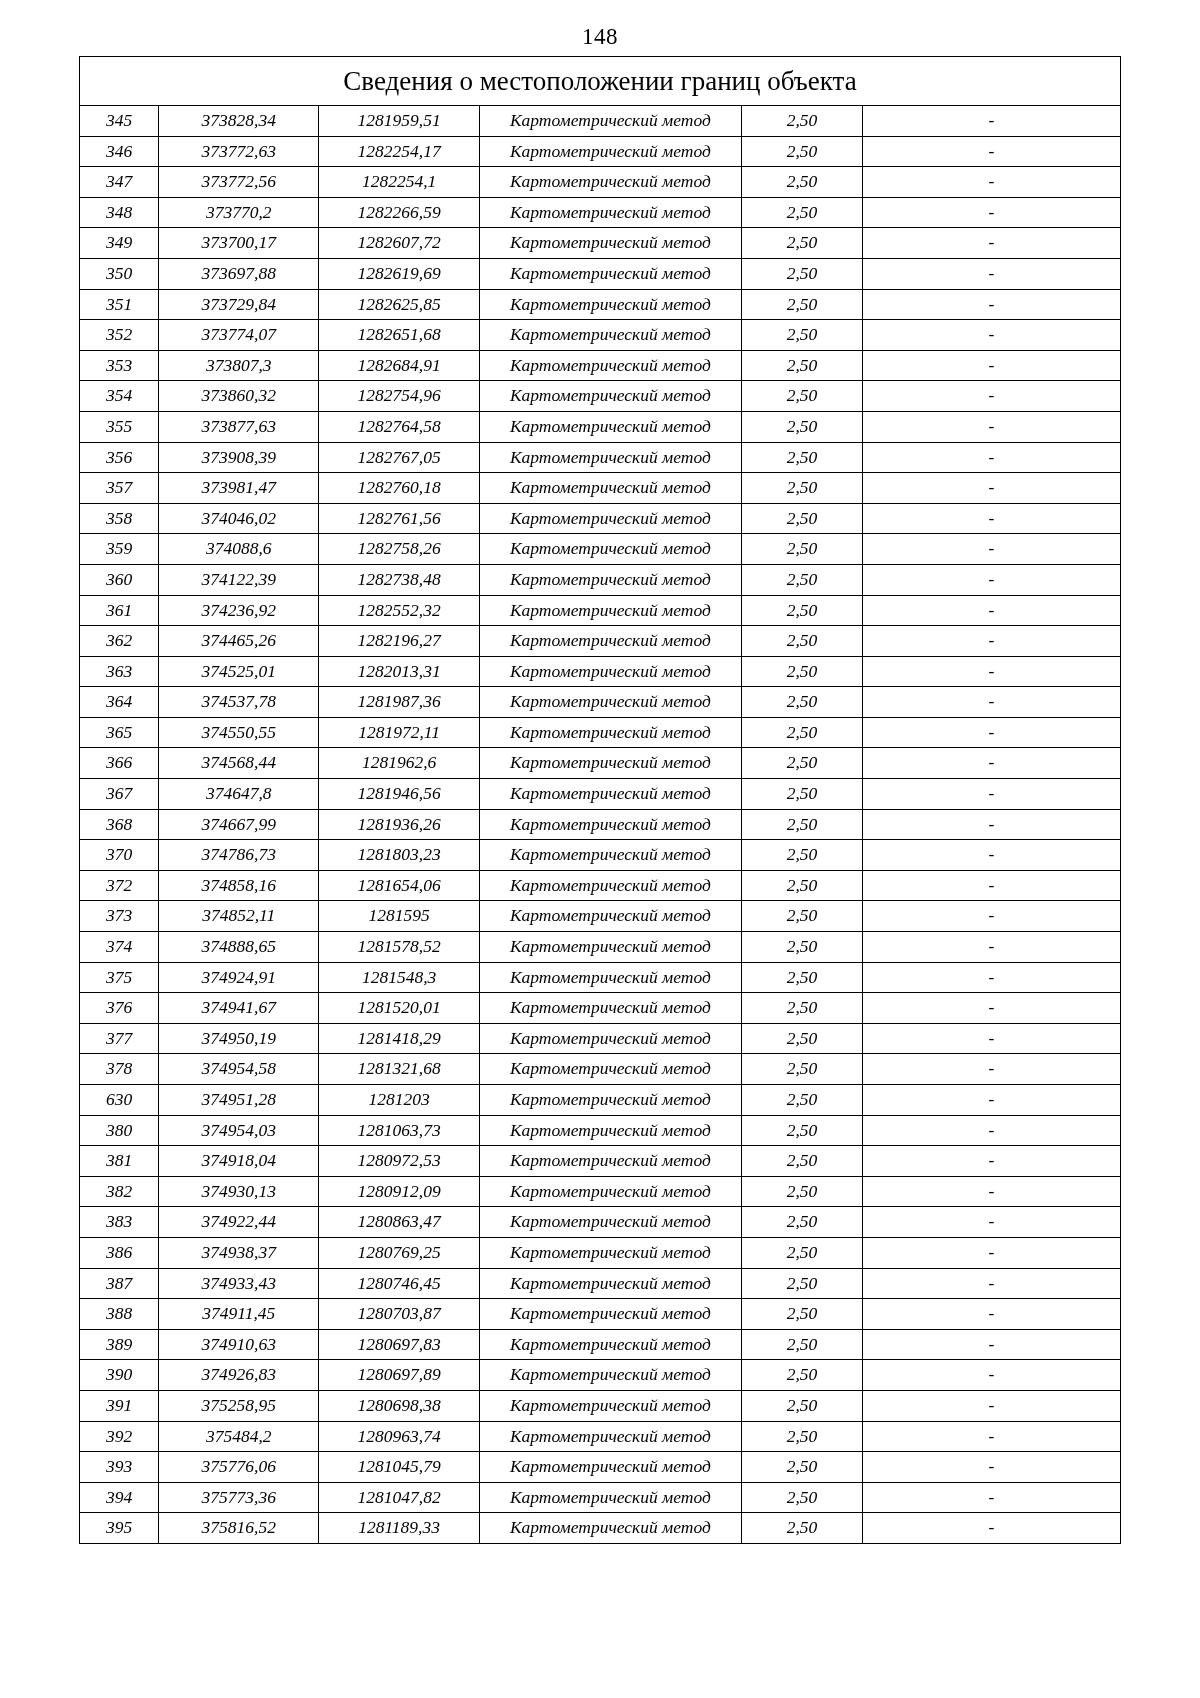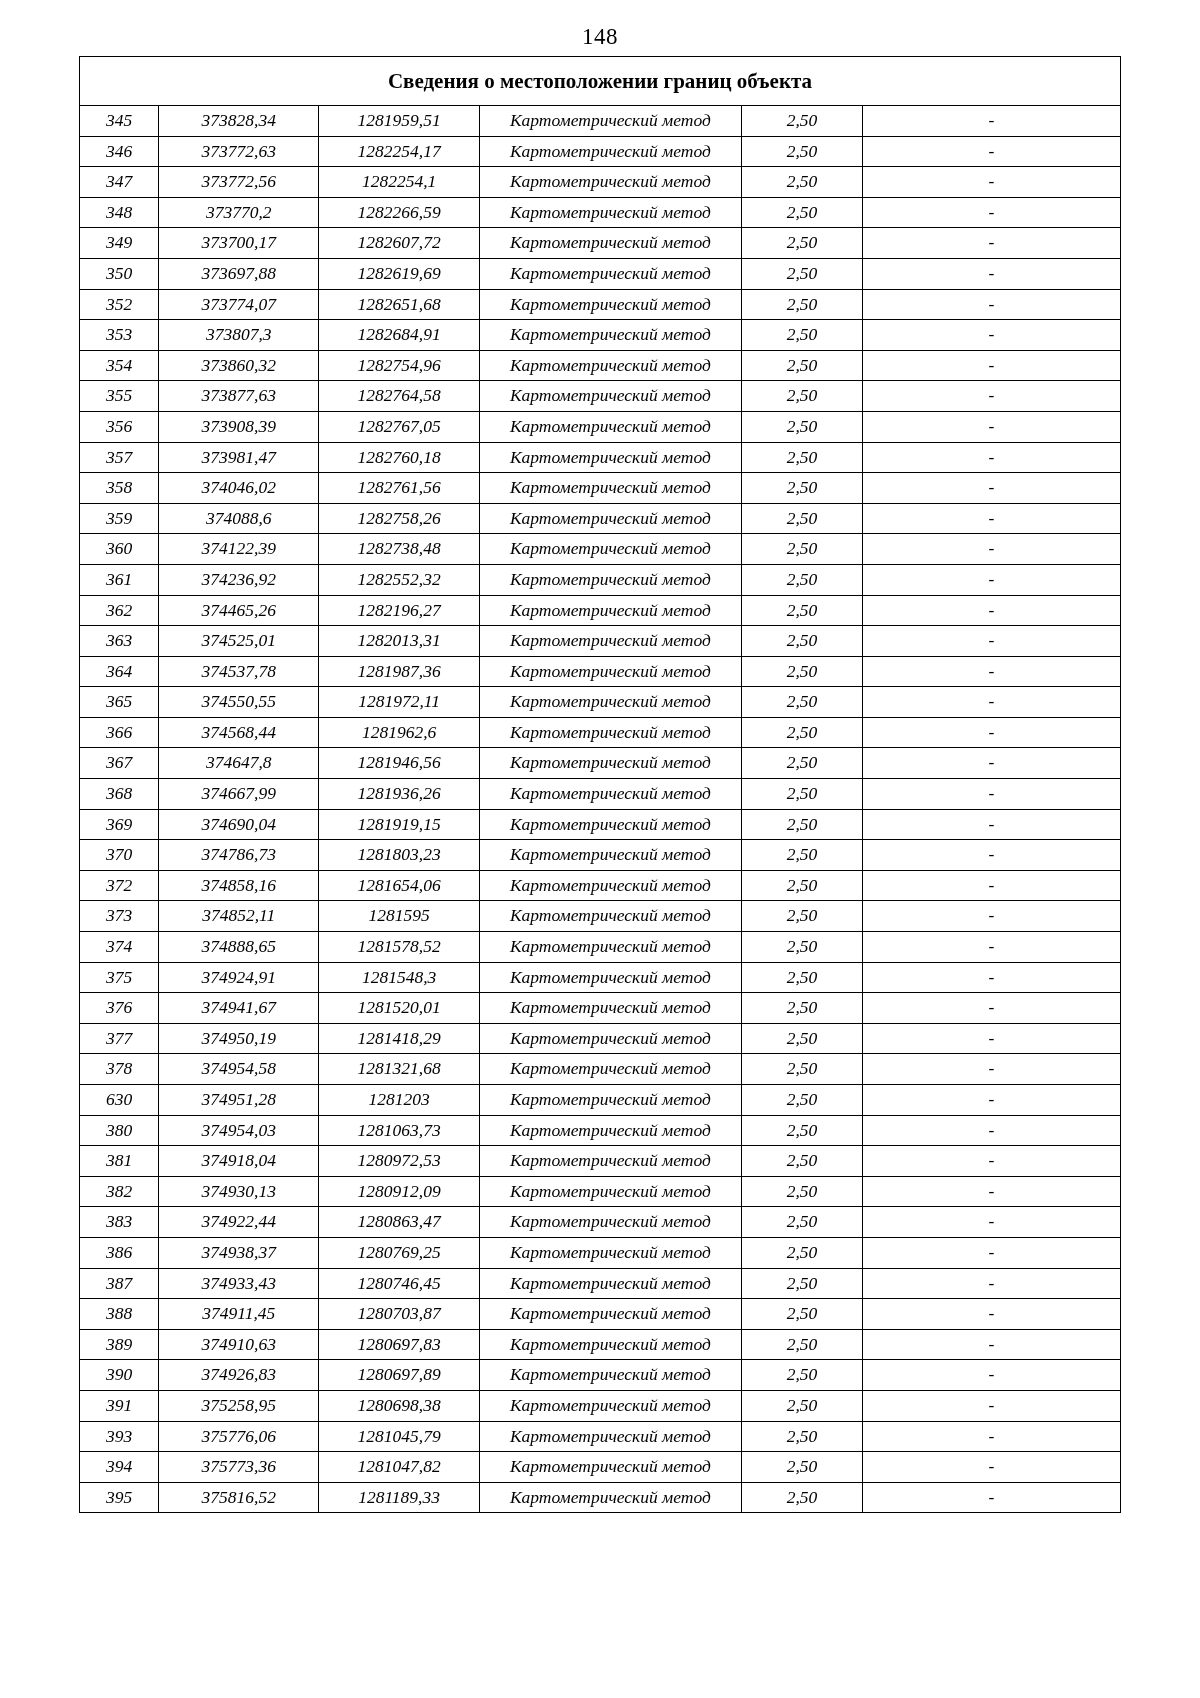--- a/index.html
+++ b/index.html
@@ -44,25 +44,25 @@
     font-size: 17.5px;
     font-style: italic;
     font-family: "Liberation Serif", serif;
     text-align: center;
     height: 29.6px;
     line-height: 29.6px;
     overflow: hidden;
     white-space: nowrap;
   }
   table.doc-table thead td {
-    font-size: 21px;
+    font-size: 27px;
     font-style: normal;
     height: 48px;
     line-height: 48px;
-    font-weight: bold;
+    font-weight: normal;
   }
   col.c-num    { width: 7.6%; }
   col.c-x      { width: 15.4%; }
   col.c-y      { width: 15.4%; }
   col.c-method { width: 25.2%; }
   col.c-mt     { width: 11.6%; }
   col.c-desc   { width: 24.8%; }
 </style>
 </head>
 <body>
@@ -129,20 +129,28 @@
           </tr>
           <tr>
             <td>350</td>
             <td>373697,88</td>
             <td>1282619,69</td>
             <td>Картометрический метод</td>
             <td>2,50</td>
             <td>-</td>
           </tr>
           <tr>
+            <td>351</td>
+            <td>373729,84</td>
+            <td>1282625,85</td>
+            <td>Картометрический метод</td>
+            <td>2,50</td>
+            <td>-</td>
+          </tr>
+          <tr>
             <td>352</td>
             <td>373774,07</td>
             <td>1282651,68</td>
             <td>Картометрический метод</td>
             <td>2,50</td>
             <td>-</td>
           </tr>
           <tr>
             <td>353</td>
             <td>373807,3</td>
@@ -265,28 +273,20 @@
           </tr>
           <tr>
             <td>368</td>
             <td>374667,99</td>
             <td>1281936,26</td>
             <td>Картометрический метод</td>
             <td>2,50</td>
             <td>-</td>
           </tr>
           <tr>
-            <td>369</td>
-            <td>374690,04</td>
-            <td>1281919,15</td>
-            <td>Картометрический метод</td>
-            <td>2,50</td>
-            <td>-</td>
-          </tr>
-          <tr>
             <td>370</td>
             <td>374786,73</td>
             <td>1281803,23</td>
             <td>Картометрический метод</td>
             <td>2,50</td>
             <td>-</td>
           </tr>
           <tr>
             <td>372</td>
             <td>374858,16</td>
@@ -420,20 +420,28 @@
             <td>374926,83</td>
             <td>1280697,89</td>
             <td>Картометрический метод</td>
             <td>2,50</td>
             <td>-</td>
           </tr>
           <tr>
             <td>391</td>
             <td>375258,95</td>
             <td>1280698,38</td>
+            <td>Картометрический метод</td>
+            <td>2,50</td>
+            <td>-</td>
+          </tr>
+          <tr>
+            <td>392</td>
+            <td>375484,2</td>
+            <td>1280963,74</td>
             <td>Картометрический метод</td>
             <td>2,50</td>
             <td>-</td>
           </tr>
           <tr>
             <td>393</td>
             <td>375776,06</td>
             <td>1281045,79</td>
             <td>Картометрический метод</td>
             <td>2,50</td>

